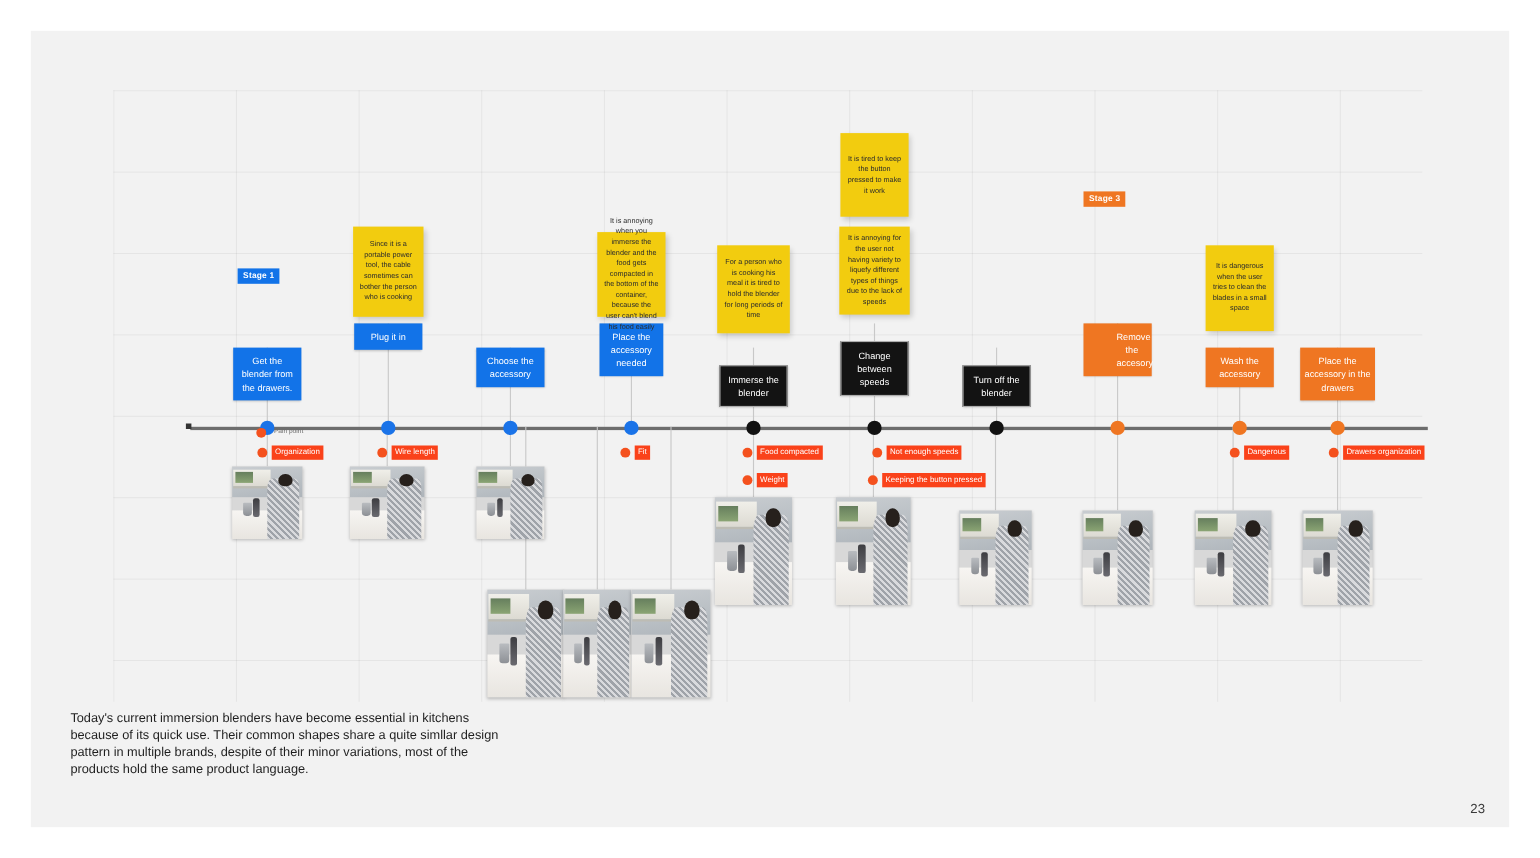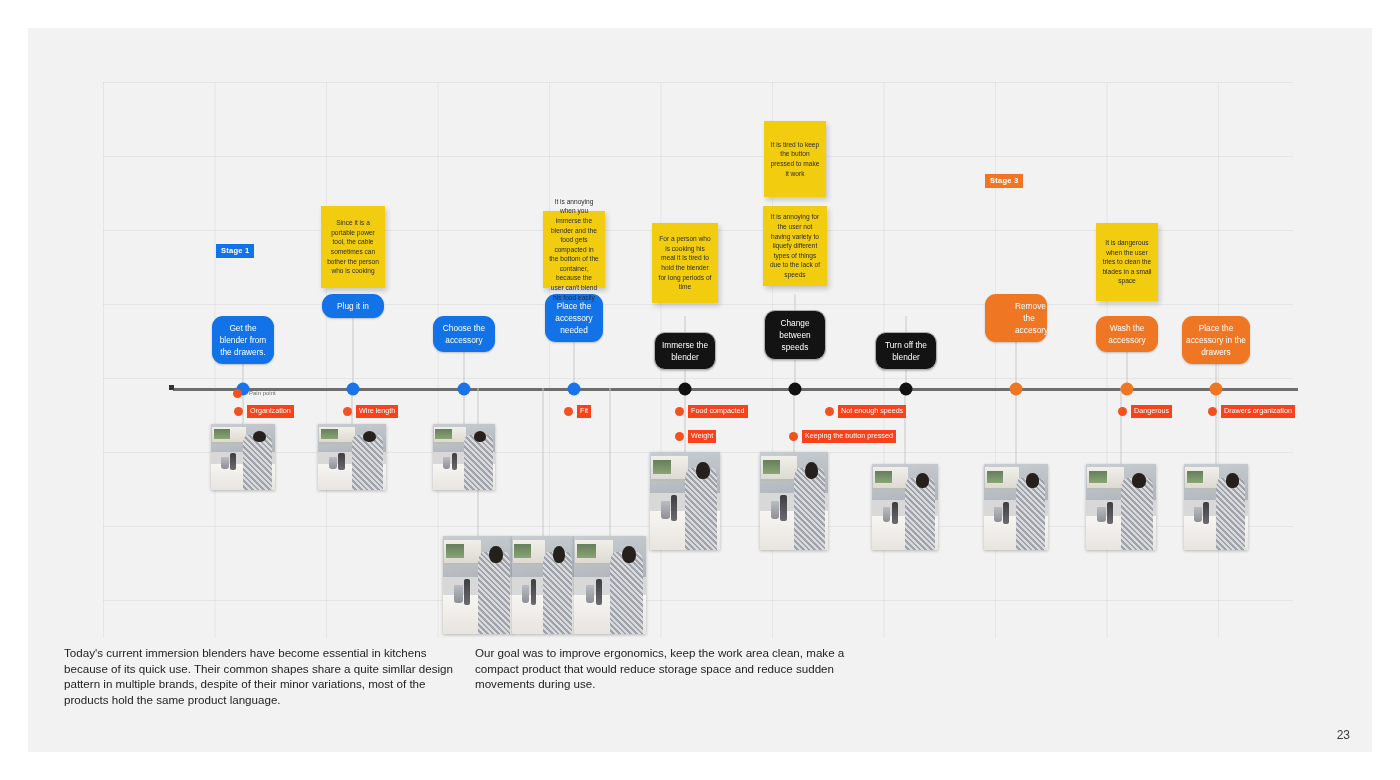--- a/index.html
+++ b/index.html
@@ -57,21 +57,20 @@
   
   .card {
     position: absolute;
     transform: translateX(-50%);
     text-align: center;
     color: #ffffff;
     font-size: 8.3px;
     line-height: 12px;
     padding: 6px 4px;
     box-shadow: 0 1px 2px rgba(0,0,0,.22);
-    border-radius: 11px;
   }
   .card.blue { background: #1273e8; }
   .card.black { background: #131313; border: 1px solid #aeaeae; margin-top: 16px; }
   .card.orange { background: #ef7622; }
 
   
   .sticky {
     position: absolute;
     transform: translateX(-50%);
     background: #f2cc0f;
@@ -377,21 +376,21 @@
           <span class="plabel">Fit</span>
         </div>
         <div class="pain" style="left: 572px; top: 323px;">
           <span class="dot"></span>
           <span class="plabel">Food compacted</span>
         </div>
         <div class="pain" style="left: 572px; top: 348px;">
           <span class="dot"></span>
           <span class="plabel">Weight</span>
         </div>
-        <div class="pain" style="left: 722px; top: 323px;">
+        <div class="pain" style="left: 690px; top: 323px;">
           <span class="dot"></span>
           <span class="plabel">Not enough speeds</span>
         </div>
         <div class="pain" style="left: 686px; top: 348px;">
           <span class="dot"></span>
           <span class="plabel">Keeping the button pressed</span>
         </div>
         <div class="pain" style="left: 1015px; top: 323px;">
           <span class="dot"></span>
           <span class="plabel">Dangerous</span>
@@ -403,16 +402,15 @@
       </div>
 
     <div id="legend-pain" class="pain">
       <span class="dot"></span>
       <span class="plabel">Pain point</span>
     </div>
 
   </div>
 
   <div id="para-left" class="bodytext">Today's current immersion blenders have become essential in kitchens because of its quick use. Their common shapes share a quite simllar design pattern in multiple brands, despite of their minor variations, most of the products hold the same product language.</div>
-  <div id="para-right" class="bodytext">Our goal was to improve ergonomics, keep the work area clean, make a compact product that would reduce storage space and reduce sudden movements during use.</div>
 
   <div id="page-number">23</div>
 </div>
 
 </body></html>

